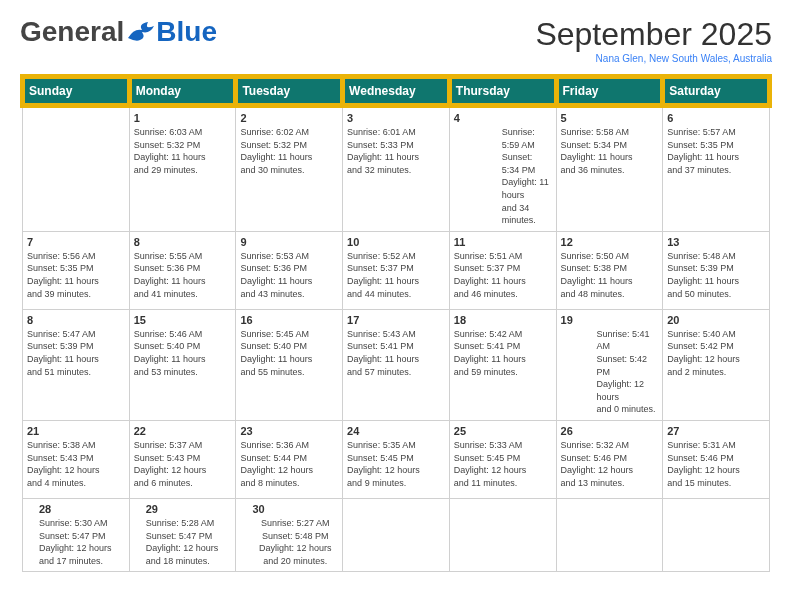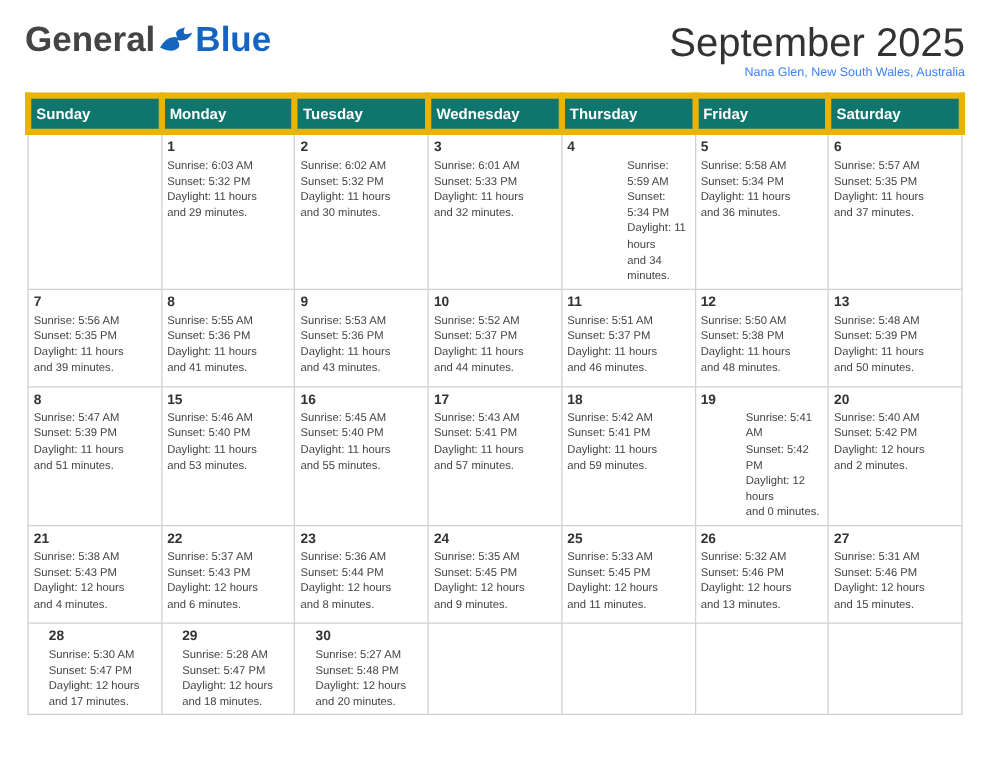--- a/index.html
+++ b/index.html
@@ -333,21 +333,21 @@
           </td>
           <td>
             <div class="day-num">29</div>
             <div class="day-info" style="white-space: pre-line;">Sunrise: 5:28 AM
 Sunset: 5:47 PM
 Daylight: 12 hours
 and 18 minutes.</div>
           </td>
           <td>
             <div class="day-num">30</div>
-            <div class="day-info" style="white-space: pre-line;">Sunrise: 5:27 AM
+            <div class="day-info" style="white-space: pre-line; text-align: center;">Sunrise: 5:27 AM
 Sunset: 5:48 PM
 Daylight: 12 hours
 and 20 minutes.</div>
           </td>
           <td class="empty-cell"></td>
           <td class="empty-cell"></td>
           <td class="empty-cell"></td>
           <td class="empty-cell"></td>
         </tr>
       </tbody>

